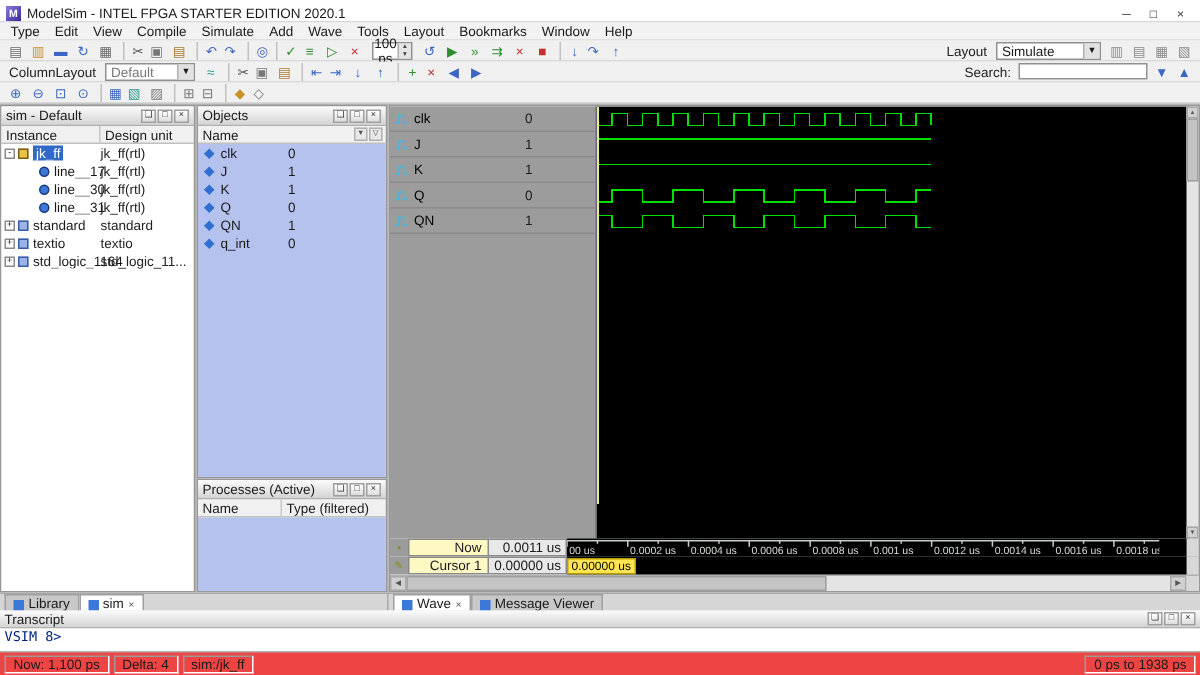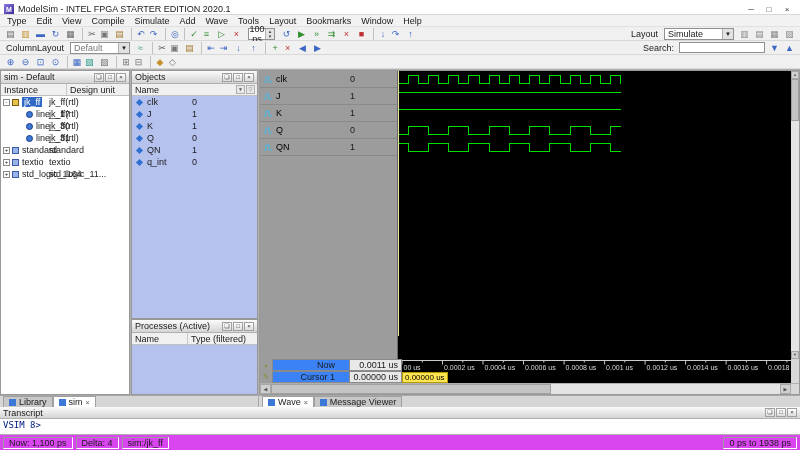--- a/index.html
+++ b/index.html
@@ -57,21 +57,21 @@
   .trow{display:flex;align-items:center;height:12px;position:relative;padding-left:2px}
   .trow .expander{width:9px;flex:none;display:flex;align-items:center}
   .trow .expander i{display:none}
   .trow.has-exp .expander i{display:block;width:7px;height:7px;border:1px solid #8a8a8a;background:#fff;font-size:6px;line-height:5px;text-align:center}
   .ricon{width:7px;height:7px;margin-right:3px;flex:none}
   .ic-entity .ricon{background:#e8c24a;border:1px solid #7a5c14}
   .ic-process .ricon{border-radius:50%;background:#3b78d8;border:1px solid #1a3a80}
   .ic-pkg .ricon{background:#9ab4e8;border:1px solid #3a5ca8}
   .tname{white-space:nowrap;max-width:60px;overflow:hidden}
   .trow.selected .tname{background:#3169c6;color:#fff;padding:0 2px}
-  .tunit{position:absolute;left:48px;white-space:nowrap;color:#222}
+  .tunit{position:absolute;left:66px;white-space:nowrap;color:#222}
   .ind-1{padding-left:16px}
 
   
   .objects{height:249px;display:flex;flex-direction:column;background:#fff;border:1px solid #989898}
   .obody{flex:1;background:#b6c2ee;position:relative;overflow:hidden}
   .orow{display:flex;align-items:center;height:12px;padding-left:5px;position:relative}
   .dmicon{width:5px;height:5px;background:#2e6fd0;transform:rotate(45deg);margin-right:5px;flex:none}
   .oval{position:absolute;left:60px}
   .proc{height:76px;display:flex;flex-direction:column;background:#fff;border:1px solid #989898;margin-top:0}
   .procbody{flex:1;background:#b6c2ee}
@@ -87,47 +87,47 @@
   .wsrow{display:flex;align-items:center;height:17px;border-bottom:1px solid #8a8a8a;position:relative;padding-left:3px}
   .wsicon{margin-right:3px;flex:none;display:flex}
   .wsname{color:#000;white-space:nowrap}
   .wsval{position:absolute;left:90px}
   .wavearea{position:absolute;left:138px;top:0;bottom:0;width:395px;background:#000}
   .vscroll{position:absolute;right:0;top:0;bottom:0;width:8px;background:#e4e4e4;display:flex;flex-direction:column}
   .varrow{height:8px;background:#d0d0d0;border:1px solid #a8a8a8;font-size:4px;line-height:6px;text-align:center;color:#555;flex:none}
   .vthumb{height:42px;background:#c4c4c4;border:1px solid #a0a0a0;margin-top:0}
   .wfrow{height:12px;display:flex;flex:none;background:#9c9c9c}
   .wfcorner{width:12px;flex:none;display:flex;align-items:center;justify-content:center;font-size:7px;color:#8a8a20}
-  .wfname{width:78px;flex:none;background:#3b82f6;border:1px solid #8a8a8a;display:flex;align-items:center;justify-content:flex-end;padding:0 14px;white-space:nowrap}
+  .wfname{width:54px;flex:none;background:#fef9c3;border:1px solid #8a8a8a;display:flex;align-items:center;justify-content:flex-end;padding:0 4px;white-space:nowrap}
   .wfval{width:52px;flex:none;background:#e8e8e8;border:1px solid #8a8a8a;border-left:none;display:flex;align-items:center;justify-content:flex-end;padding:0 3px}
   .wftl{flex:1;background:#000;position:relative;overflow:hidden}
   .wfcorner2{width:8px;flex:none;background:#d8d8d8}
   .cursorbadge{position:absolute;left:0;top:1px;background:#ffe650;color:#000;font-size:8px;line-height:9px;padding:0 2px;border:1px solid #b89b00;white-space:nowrap}
   .wscroll{height:11px;flex:none;display:flex;background:#e4e4e4;border-top:1px solid #b0b0b0}
   .harrow{width:11px;flex:none;background:#d0d0d0;border:1px solid #a8a8a8;font-size:5px;line-height:9px;text-align:center;color:#555}
   .htrack{flex:1;position:relative}
   .hthumb{position:absolute;left:0;top:0;bottom:0;width:55%;background:#c4c4c4;border:1px solid #a0a0a0}
 
   
   .tabstrip{height:12px;display:flex;background:#d6d6d6;border-top:1px solid #a8a8a8;flex:none}
   .tabzone{display:flex;padding-left:3px;align-items:flex-end}
   .tabzone.left{width:259px;border-right:1px solid #a8a8a8;flex:none}
-  .tab{display:flex;align-items:center;gap:3px;padding:0 5px;border:1px solid #a0a0a0;border-bottom:none;background:#c8c8c8;height:11px;white-space:nowrap}
+  .tab{display:flex;align-items:flex-end;gap:3px;padding:0 5px;border:1px solid #a0a0a0;border-bottom:none;background:#c8c8c8;height:11px;white-space:nowrap}
   .tab.selected{background:#fff}
   .ticon{width:7px;height:7px;background:#3b78d8;flex:none}
   .tclose{display:none;font-size:7px;color:#555}
   .tab.selected .tclose{display:inline}
 
   
   .transhead{height:12px;background:linear-gradient(#fbfbfb,#d4d4d4);border-bottom:1px solid #b0b0b0;display:flex;align-items:center;padding:0 3px;gap:3px;flex:none}
   .transbody{height:15px;background:#fff;padding:1px 3px;flex:none;font-family:"DejaVu Sans Mono",monospace}
   .prompt{color:#002080}
 
   
-  .statusbar{height:16px;background:#d946ef;border-top:1px solid #b0b0b0;display:flex;align-items:center;padding:0 3px;gap:3px;flex:none}
+  .statusbar{height:16px;background:#ef4444;border-top:1px solid #b0b0b0;display:flex;align-items:center;padding:0 3px;gap:3px;flex:none}
   .scell{border:1px solid;border-color:#9a9a9a #fff #fff #9a9a9a;height:12px;display:flex;align-items:center;padding:0 5px;white-space:nowrap}
 </style>
 </head>
 <body>
 
 <div class="app">
 
   <div class="titlebar">
     <span class="logo">M</span>
     <span class="wtitle">ModelSim - INTEL FPGA STARTER EDITION 2020.1</span>

